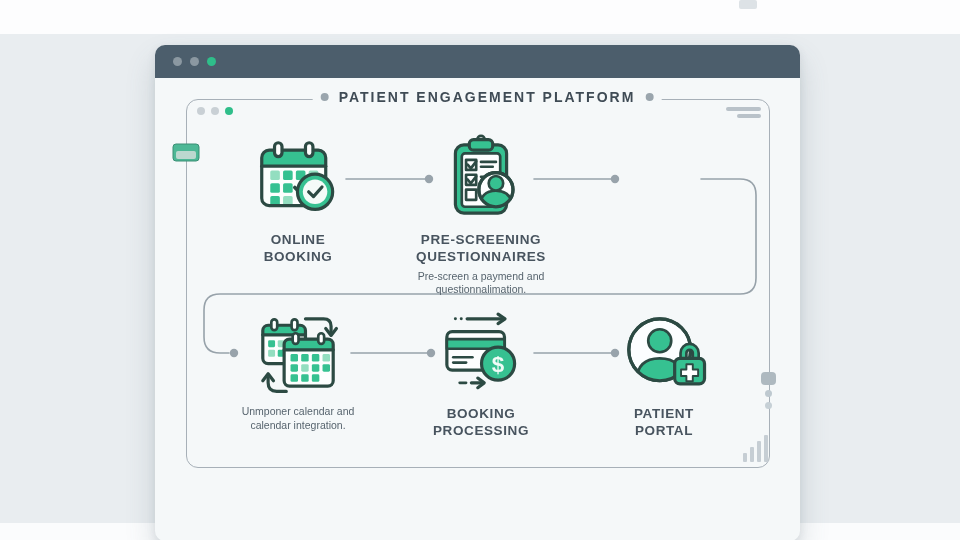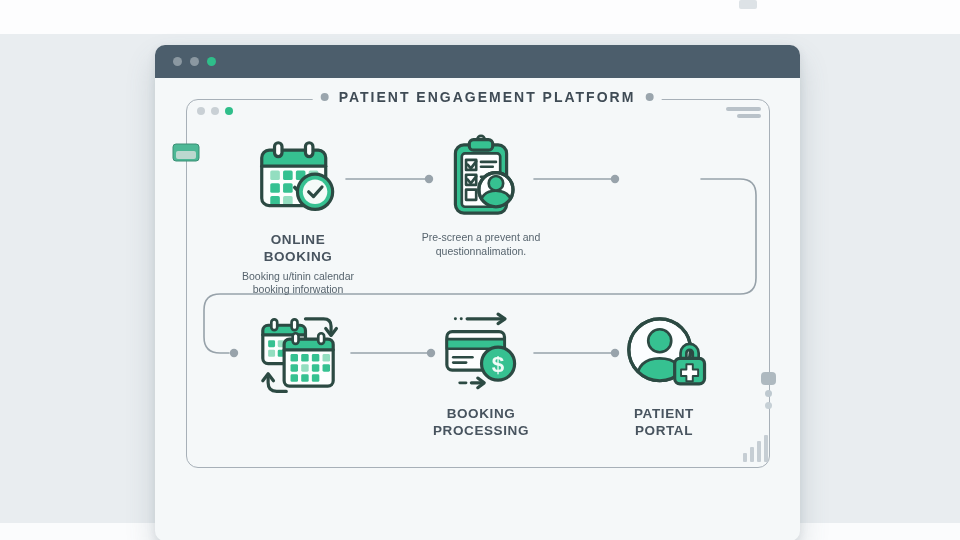--- a/index.html
+++ b/index.html
@@ -165,22 +165,20 @@
           <path d="M11,33 H71" stroke="#2c4a43" stroke-width="3"></path>
           <rect x="23" y="11" width="7" height="13" rx="3.5" fill="#fff" stroke="#2c4a43" stroke-width="3"></rect>
           <rect x="52" y="11" width="7" height="13" rx="3.5" fill="#fff" stroke="#2c4a43" stroke-width="3"></rect>
           <circle cx="61" cy="57" r="16.5" fill="#36c191" stroke="#2c4a43" stroke-width="3"></circle>
           <circle cx="61" cy="57" r="11.5" fill="#f4fbf8"></circle>
           <path d="M55,57 l4.5,4.5 l8,-9" fill="none" stroke="#2c4a43" stroke-width="3"></path>
         </g>
       </svg>
       <div class="item-title">ONLINE
 BOOKING</div>
-      <div class="item-sub">Booking u/tinin calendar
-booking inforwation</div>
     </div>
 
     <div class="item r1 c2">
       <svg class="icon-wrap" viewBox="0 0 90 90">
         <g stroke-linecap="round" stroke-linejoin="round">
           <rect x="21" y="13" width="48" height="64" rx="8" fill="#36c191" stroke="#2c4a43" stroke-width="3"></rect>
           <rect x="27" y="21" width="36" height="50" rx="3" fill="#fdfefe" stroke="#2c4a43" stroke-width="2.5"></rect>
           <circle cx="45" cy="8" r="3.5" fill="#fff" stroke="#2c4a43" stroke-width="2.5"></circle>
           <rect x="34" y="8" width="22" height="10" rx="4" fill="#36c191" stroke="#2c4a43" stroke-width="3"></rect>
           <rect x="31" y="27" width="9.5" height="9.5" fill="#fff" stroke="#2c4a43" stroke-width="2.5"></rect>
@@ -200,21 +198,23 @@
               <circle cx="59" cy="55" r="16"></circle>
             </clipPath>
           <circle cx="59" cy="55" r="16" fill="#fdfefe" stroke="#2c4a43" stroke-width="3"></circle>
           <g clip-path="url(#pclip)">
             <path d="M44,72 Q44,56 59,56 Q74,56 74,72 Z" fill="#36c191" stroke="#2c4a43" stroke-width="2.5"></path>
           </g>
           <circle cx="59" cy="49" r="6.8" fill="#36c191" stroke="#2c4a43" stroke-width="2.5"></circle>
           <circle cx="59" cy="55" r="16" fill="none" stroke="#2c4a43" stroke-width="3"></circle>
         </g>
       </svg>
-      <div class="item-sub">Pre-screen a prevent and
+      <div class="item-title">PRE-SCREENING
+QUESTIONNAIRES</div>
+      <div class="item-sub">Pre-screen a paymend and
 questionnalimation.</div>
     </div>
 
 
     <div class="item r2 c1">
       <svg class="icon-wrap" viewBox="0 0 90 90">
         <g stroke-linecap="round" stroke-linejoin="round">
           <path d="M52,13 H69 Q76,13 76,20 V25" fill="none" stroke="#2c4a43" stroke-width="3"></path>
           <path d="M71,22 L76,28.5 L81,22" fill="none" stroke="#2c4a43" stroke-width="3"></path>
           <rect x="12" y="19" width="40" height="9" rx="5" fill="#36c191"></rect>
@@ -247,20 +247,22 @@
             <rect x="58" y="65" width="7" height="7" rx="1.3" fill="#36c191"></rect>
           </g>
           <rect x="32" y="32" width="46" height="44" rx="5" fill="none" stroke="#2c4a43" stroke-width="3"></rect>
           <path d="M32,42 H78" stroke="#2c4a43" stroke-width="3"></path>
           <rect x="40" y="26.5" width="5.5" height="10" rx="2.7" fill="#fff" stroke="#2c4a43" stroke-width="2.5"></rect>
           <rect x="64" y="26.5" width="5.5" height="10" rx="2.7" fill="#fff" stroke="#2c4a43" stroke-width="2.5"></rect>
           <path d="M34,81 H25 Q17,81 17,73 V68" fill="none" stroke="#2c4a43" stroke-width="3"></path>
           <path d="M12,71 L17,64.5 L22,71" fill="none" stroke="#2c4a43" stroke-width="3"></path>
         </g>
       </svg>
+      <div class="item-sub">Unmponer calendar and
+calendar integration.</div>
     </div>
 
     <div class="item r2 c2">
       <svg class="icon-wrap" viewBox="0 0 90 90">
         <g stroke-linecap="round" stroke-linejoin="round">
           <circle cx="21" cy="13" r="1.4" fill="#2c4a43"></circle>
           <circle cx="26.5" cy="13" r="1.4" fill="#2c4a43"></circle>
           <path d="M32,13 H66" fill="none" stroke="#2c4a43" stroke-width="3"></path>
           <path d="M61,8.5 L67.5,13 L61,17.5" fill="none" stroke="#2c4a43" stroke-width="3"></path>
           <rect x="13" y="25" width="54" height="36" rx="5" fill="#fdfefe" stroke="#2c4a43" stroke-width="3"></rect>

